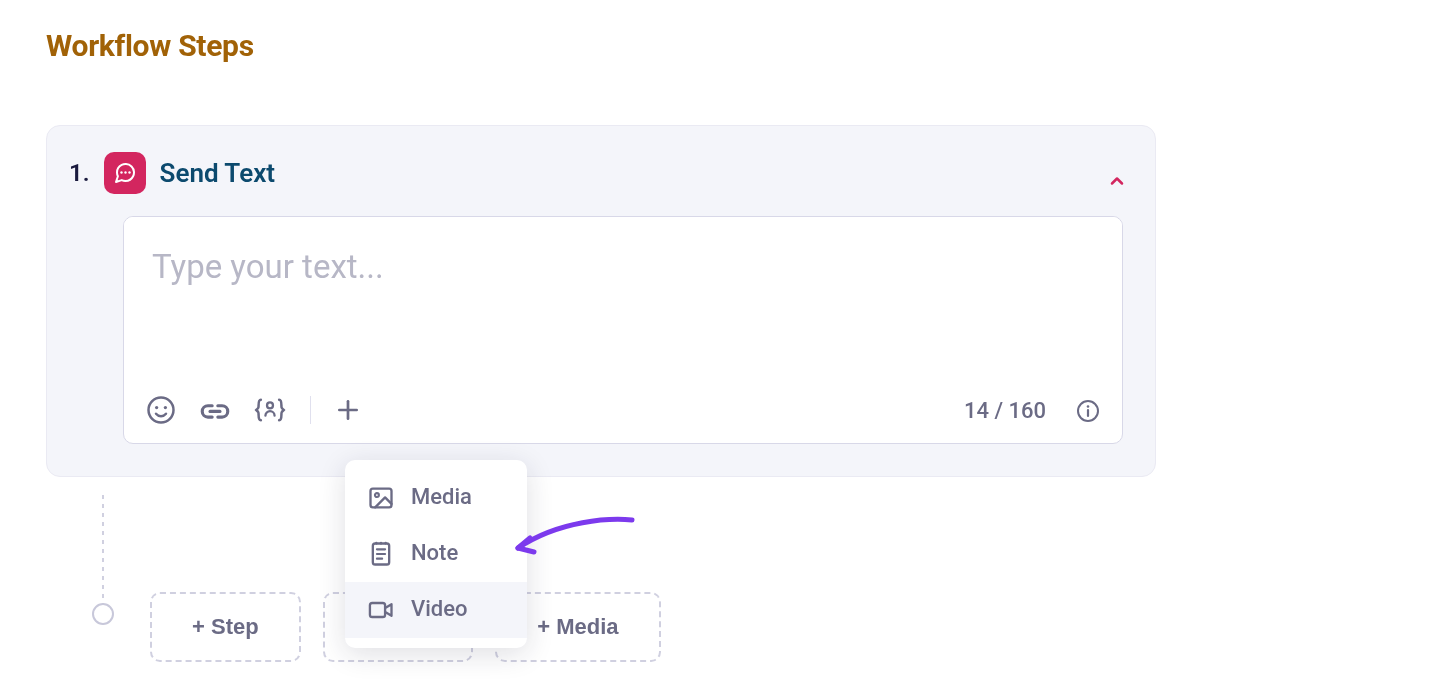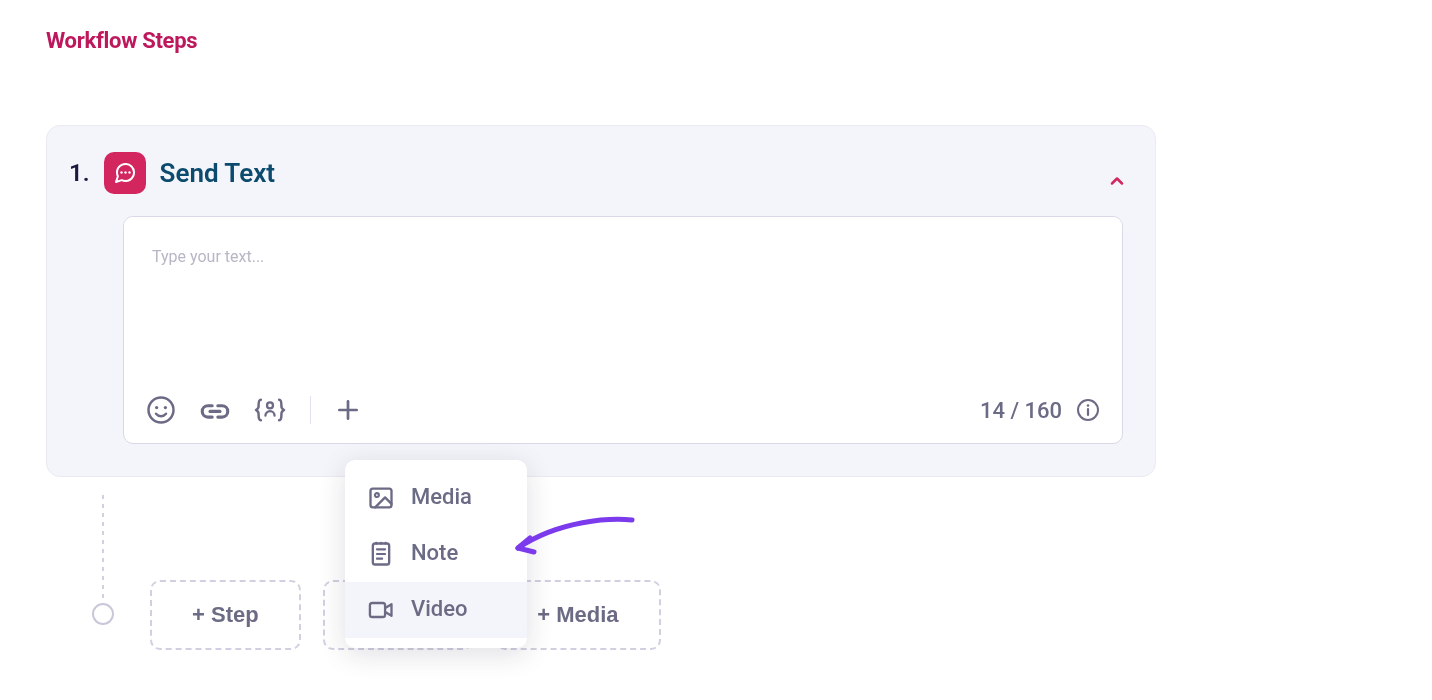--- a/index.html
+++ b/index.html
@@ -8,23 +8,23 @@
     background: #fff;
     width: 1432px;
     height: 700px;
     position: relative;
     color: #1a1a3e;
   }
   .page-title {
     position: absolute;
     left: 46px;
     top: 28px;
-    font-size: 22px;
+    font-size: 30px;
     font-weight: 700;
-    color: #be185d;
+    color: #a16207;
     letter-spacing: -0.3px;
   }
   .step-card {
     position: absolute;
     left: 46px;
     top: 125px;
     width: 1110px;
     background: #f4f5fa;
     border: 1px solid #eaeaf3;
     border-radius: 14px;
@@ -66,21 +66,21 @@
     margin-left: 56px;
     background: #fff;
     border: 1px solid #d8d8e8;
     border-radius: 10px;
     overflow: hidden;
   }
   .text-area {
     width: 100%;
     min-height: 160px;
     padding: 30px 28px;
-    font-size: 16px;
+    font-size: 33px;
     color: #2b2b44;
     border: none;
     outline: none;
     resize: none;
     font-family: inherit;
   }
   .text-area::placeholder { color: #b7b7c6; }
   .editor-toolbar {
     display: flex;
     align-items: center;
@@ -98,22 +98,22 @@
   .toolbar-divider {
     width: 1px;
     height: 28px;
     background: #e0e0ee;
     margin: 0 2px;
   }
   .char-count-wrap {
     position: absolute;
     right: 22px;
     display: flex;
-    align-items: flex-start;
-    gap: 14px;
+    align-items: flex-end;
+    gap: 30px;
   }
   .char-count {
     font-size: 22px;
     color: #6b6b85;
     font-weight: 500;
   }
   .connector-line {
     position: absolute;
     left: 102px;
     top: 495px;
@@ -127,21 +127,21 @@
     top: 603px;
     width: 22px;
     height: 22px;
     border-radius: 50%;
     background: #fff;
     border: 2px solid #c8c8da;
   }
   .bottom-actions {
     position: absolute;
     left: 150px;
-    top: 580px;
+    top: 592px;
     display: flex;
     gap: 22px;
     align-items: flex-end;
   }
   .dashed-btn {
     border: 2px dashed #d0d0e0;
     background: #fff;
     border-radius: 10px;
     padding: 20px 40px;
     font-size: 22px;

